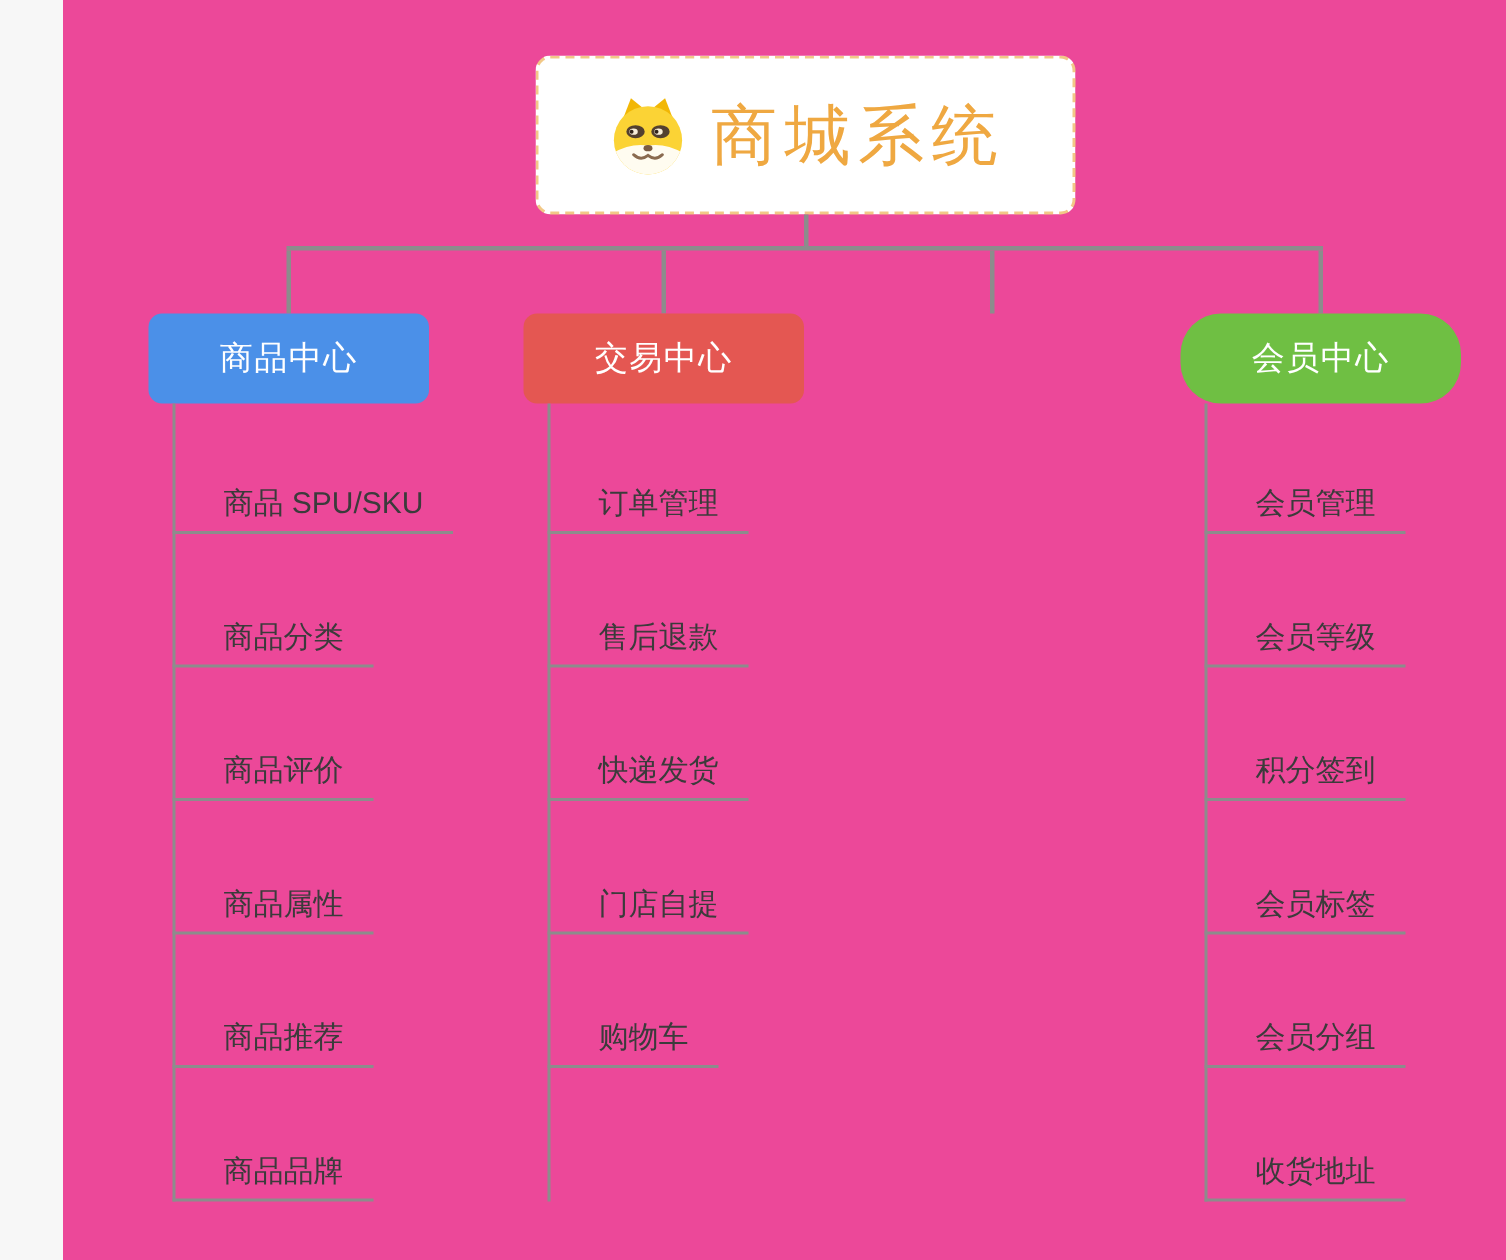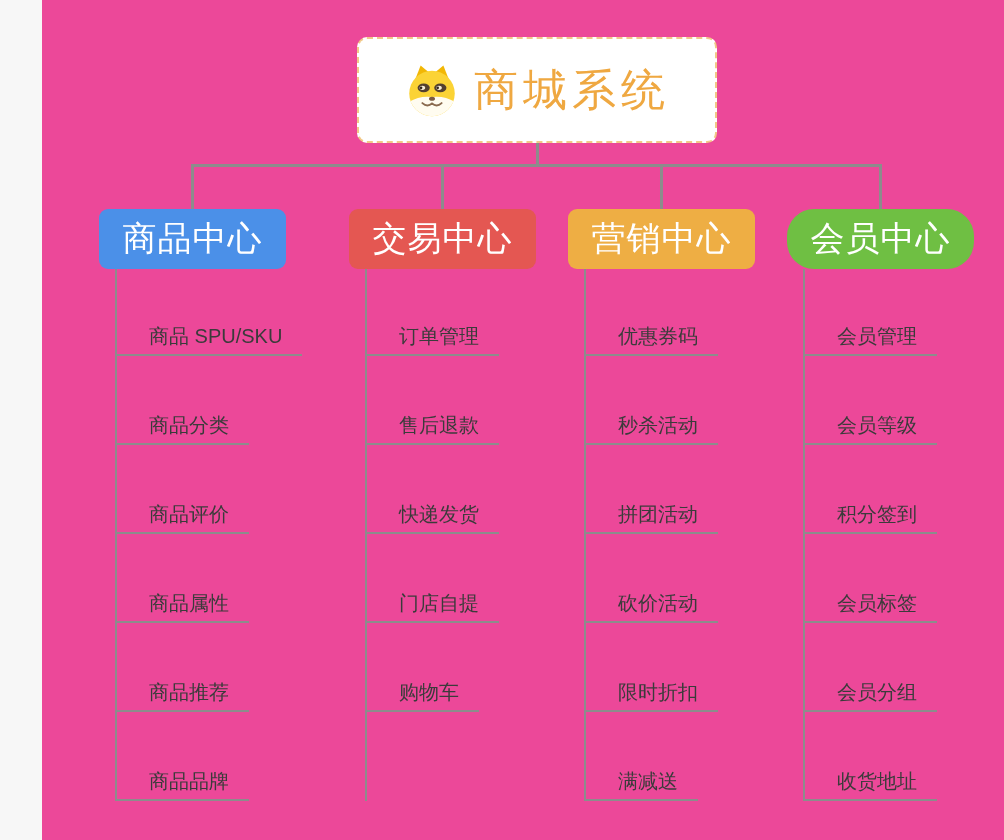--- a/index.html
+++ b/index.html
@@ -47,21 +47,21 @@
 
   
   .branch{position:absolute;top:209px;width:280px;height:600px;}
   .b0{left:57px;} .b1{left:307px;} .b2{left:526px;} .b3{left:745px;}
 
   .branch-header{
     position:absolute; left:0; top:0;
     width:187px; height:60px;
     border-radius:9px;
     color:#ffffff;
-    font-size:34px;
+    font-size:22px;
     letter-spacing:1px;
     display:flex;
     align-items:center;
     justify-content:center;
     white-space:nowrap;
   }
   .vline{
     position:absolute;
     left:16px; top:60px;
     width:2px; height:532px;
@@ -129,30 +129,20 @@
   <div class="branch b1">
     <div class="branch-header" style="background: rgb(228, 87, 82);">交易中心</div>
     <div class="vline"></div>
     <div class="leaf leaf-0">订单管理</div>
     <div class="leaf leaf-1">售后退款</div>
     <div class="leaf leaf-2">快递发货</div>
     <div class="leaf leaf-3">门店自提</div>
     <div class="leaf leaf-4">购物车</div>
   </div>
 
-  <div class="branch b2">
-    <div class="branch-header" style="background: rgb(238, 174, 68);">营销中心</div>
-    <div class="vline"></div>
-    <div class="leaf leaf-0">优惠券码</div>
-    <div class="leaf leaf-1">秒杀活动</div>
-    <div class="leaf leaf-2">拼团活动</div>
-    <div class="leaf leaf-3">砍价活动</div>
-    <div class="leaf leaf-4">限时折扣</div>
-    <div class="leaf leaf-5">满减送</div>
-  </div>
 
   <div class="branch b3">
     <div class="branch-header" style="background: rgb(111, 191, 67); border-radius: 27px;">会员中心</div>
     <div class="vline"></div>
     <div class="leaf leaf-0">会员管理</div>
     <div class="leaf leaf-1">会员等级</div>
     <div class="leaf leaf-2">积分签到</div>
     <div class="leaf leaf-3">会员标签</div>
     <div class="leaf leaf-4">会员分组</div>
     <div class="leaf leaf-5">收货地址</div>

